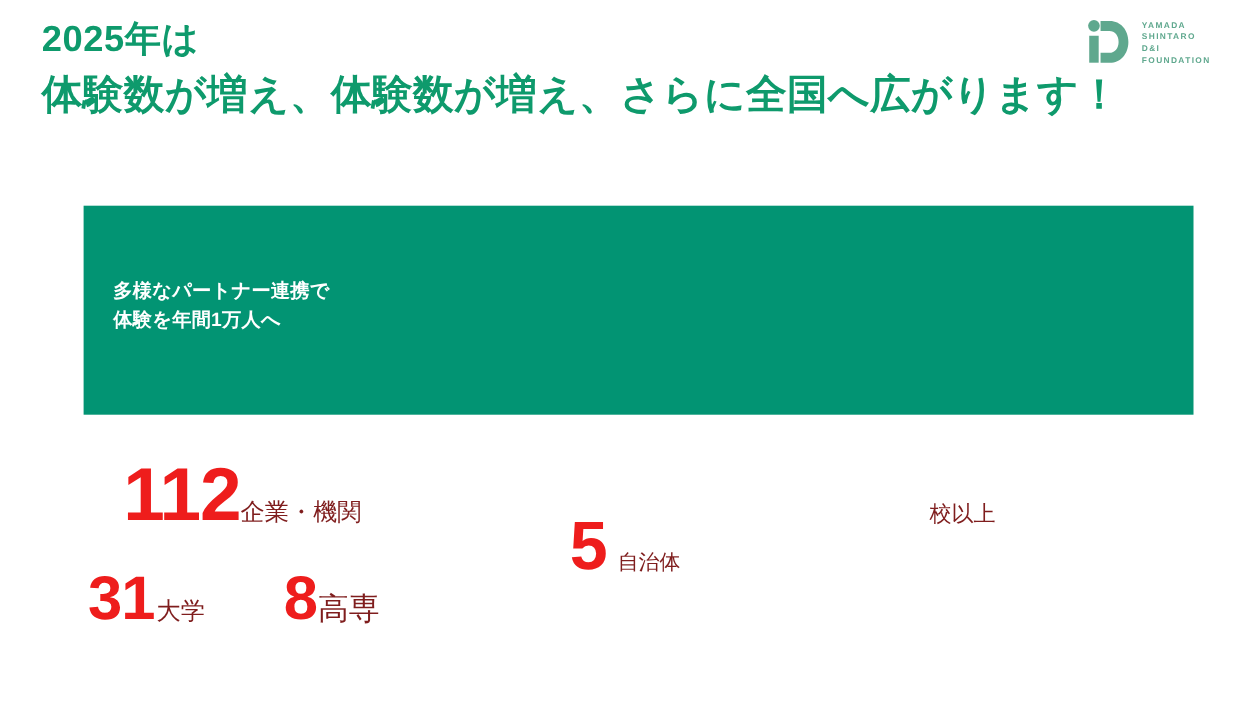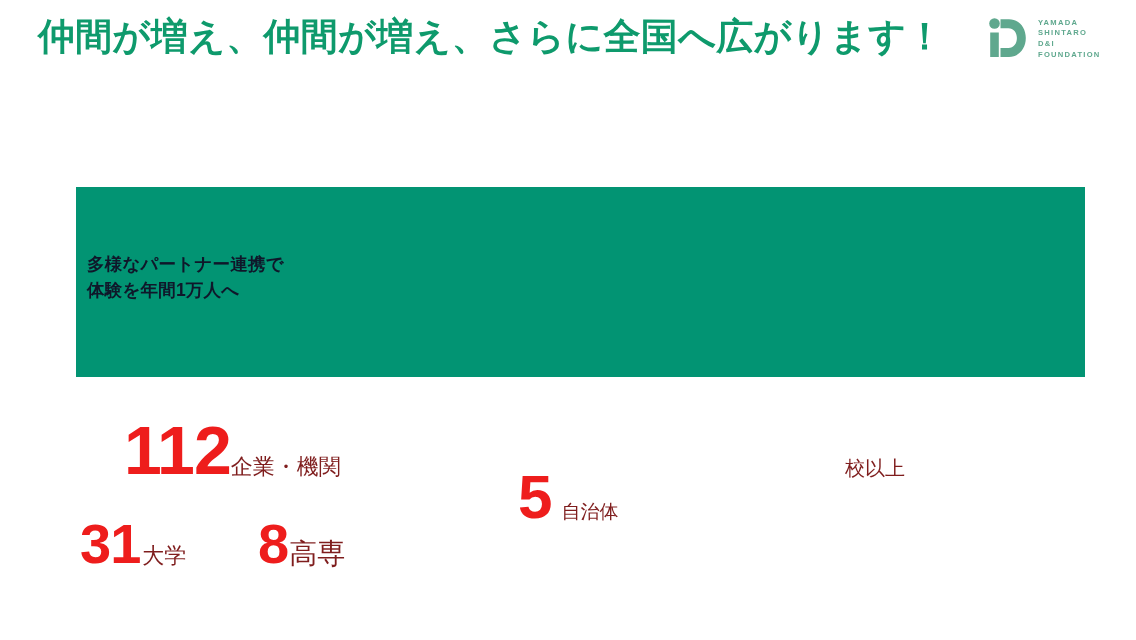--- a/index.html
+++ b/index.html
@@ -79,23 +79,23 @@
     display: flex;
     gap: 36px;
   }
   .box {
     flex: 1 1 0;
     background: #029473;
     position: relative;
   }
   .box-text {
     position: absolute;
-    left: 11px;
+    left: 27px;
     top: 64px;
-    color: #0f172a;
+    color: #ffffff;
     font-size: 17.5px;
     font-weight: bold;
     line-height: 1.5;
     letter-spacing: 0.2px;
     white-space: pre-line;
   }
 
   
   .stats {
     position: absolute;
@@ -115,21 +115,21 @@
     font-weight: bold;
     line-height: 1;
   }
   .stat-unit {
     color: #7f1d1d;
     font-weight: normal;
     line-height: 1;
   }
 
   
-  .stat-companies { left: 124px; top: 18px; }
+  .stat-companies { left: 112px; top: 18px; }
   .stat-companies .stat-num  { font-size: 68px; letter-spacing: -1px; }
   .stat-companies .stat-unit { font-size: 22px; margin-left: 0px; }
 
   
   .stat-universities { left: 80px; top: 118px; }
   .stat-universities .stat-num  { font-size: 56px; letter-spacing: -1px; }
   .stat-universities .stat-unit { font-size: 22px; margin-left: 2px; }
 
   
   .stat-kosen { left: 258px; top: 118px; }
@@ -159,21 +159,22 @@
     </svg>
     <div class="logo-text">
       <div class="logo-line">YAMADA</div>
       <div class="logo-line">SHINTARO</div>
       <div class="logo-line">D&amp;I</div>
       <div class="logo-line">FOUNDATION</div>
     </div>
   </div>
 
   <div class="headline">
-    <div class="headline-line2">仲間が増え、仲間が増え、さらに全国へ広がります！</div>
+    <div class="headline-line1">2025年は</div>
+    <div class="headline-line2">体験数が増え、体験数が増え、さらに全国へ広がります！</div>
   </div>
 
   <div class="boxes">
     <div class="box">
       <div class="box-text">多様なパートナー連携で
 体験を年間1万人へ</div>
     </div>
   </div>
 
   <div class="stats">

